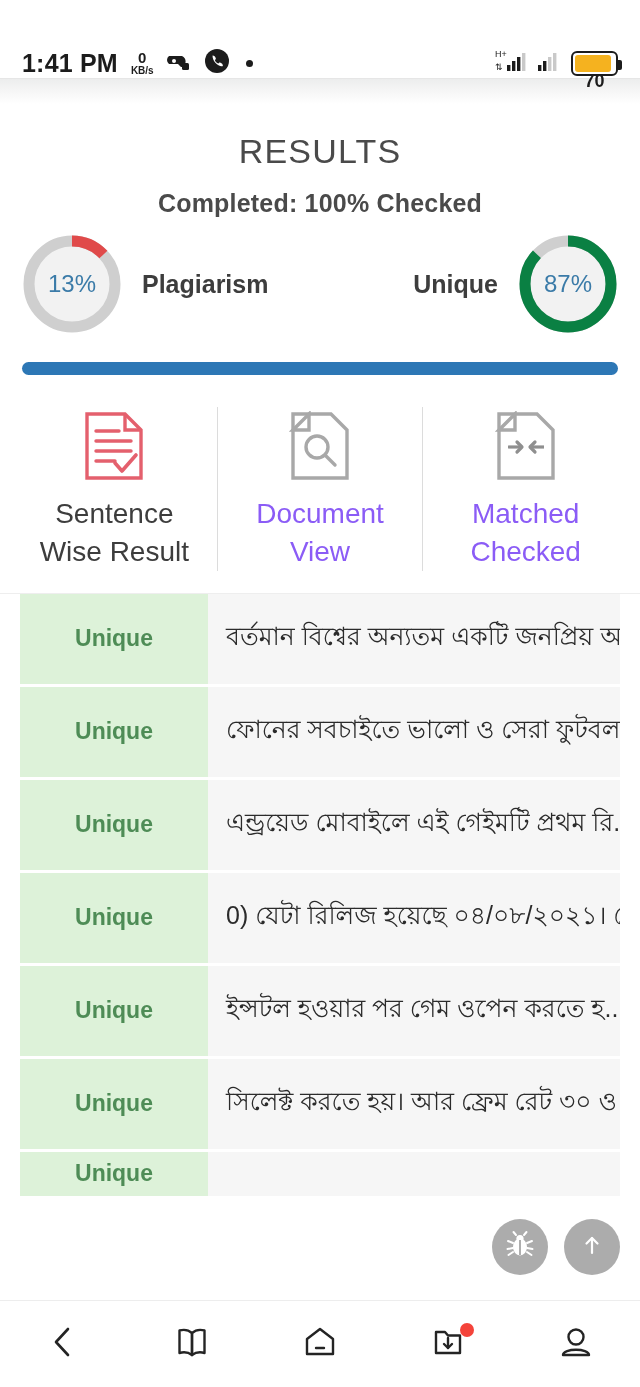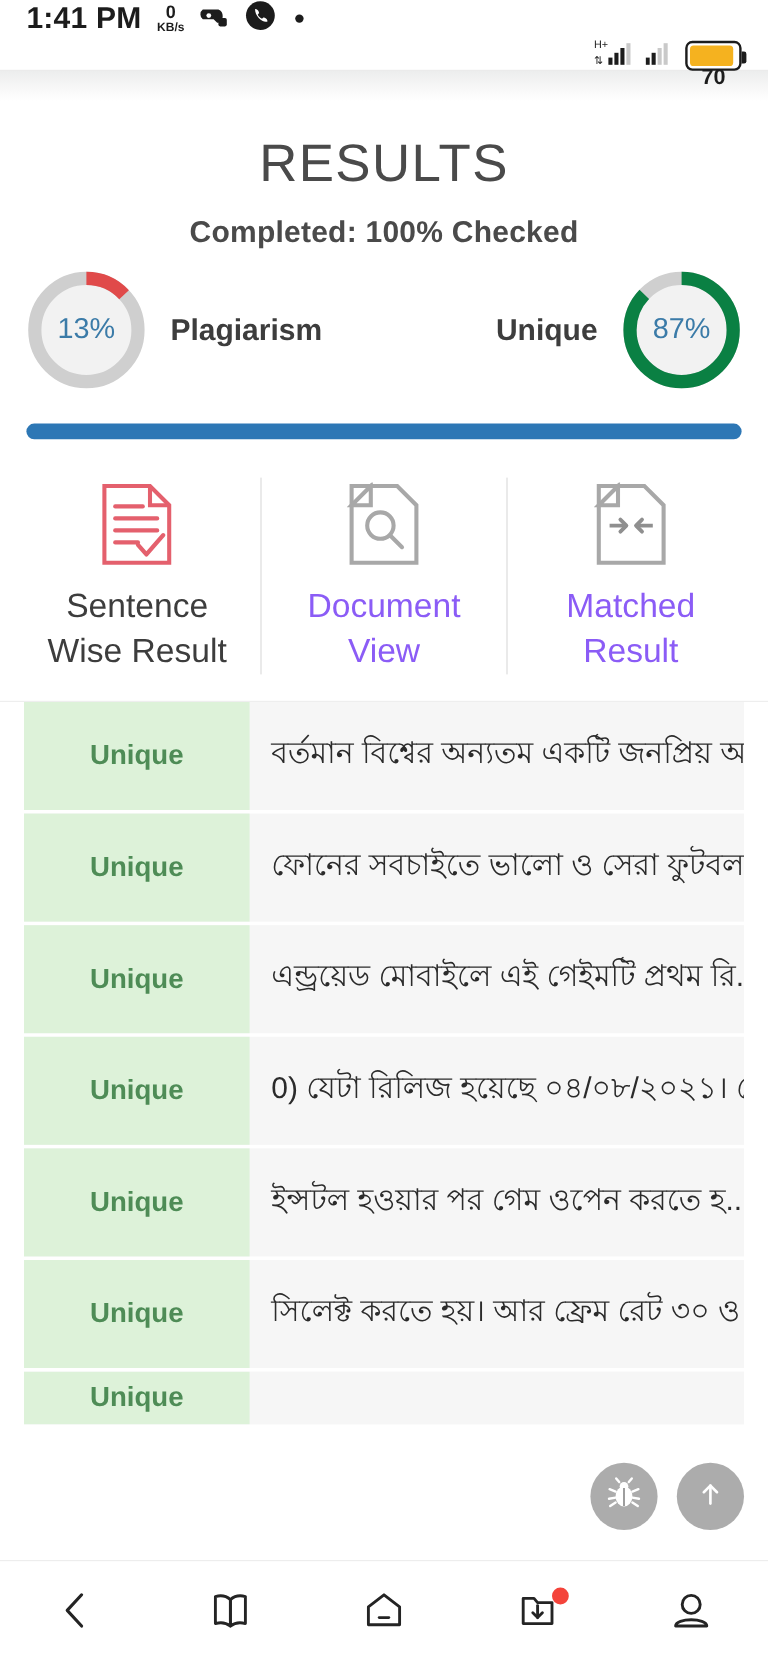--- a/index.html
+++ b/index.html
@@ -6,25 +6,25 @@
   html,body { width:640px; height:1387px; }
   body {
     font-family:"Liberation Sans", sans-serif;
     background:#ffffff;
     overflow:hidden;
     position:relative;
   }
 
   
   .statusbar{
-    height:58px; width:100%;
-    display:flex; align-items:flex-start;
+    height:78px; width:100%;
+    display:flex; align-items:flex-end;
     padding:0 22px;
     background:#ffffff;
-    position:relative; z-index:5;flex-direction:column;
+    position:relative; z-index:5;
   }
   .sb-left{ display:flex; align-items:center; gap:11px; }
   .sb-time{ font-size:25px; font-weight:700; color:#1c1c1c; letter-spacing:.2px;}
   .sb-net{ display:flex; flex-direction:column; align-items:center; line-height:1; margin-left:2px;}
   .sb-net .n1{ font-size:15px; font-weight:600; color:#1c1c1c; }
   .sb-net .n2{ font-size:10px; font-weight:700; color:#1c1c1c; margin-top:1px;}
   .sb-ico{ display:block; }
   .sb-dot{ width:7px; height:7px; border-radius:50%; background:#1c1c1c; margin-left:5px;}
   .sb-right{ margin-left:auto; display:flex; align-items:center; gap:9px; }
   .batt{
@@ -42,21 +42,21 @@
   .batt .lvl{ position:relative;font-size:18px;font-weight:700;color:#1c1c1c; z-index:2;margin-top:36px;}
 
   
   .band{ height:26px; width:100%;
          background:linear-gradient(to bottom,#eceded 0%, #f7f7f7 55%, #ffffff 100%);
          border-top:1px solid #e6e6e6; }
 
   
   .page{ background:#fff; }
   .results-title{
-    text-align:center; font-size:44px; font-weight:400; color:#4a4a4a;
+    text-align:center; font-size:34px; font-weight:400; color:#4a4a4a;
     letter-spacing:1.2px; padding-top:28px;
   }
 
   
   .ring-wrap{ display:flex; justify-content:center; margin-top:22px; }
   .ring{ position:relative; }
   .ring svg{ display:block; transform:rotate(-90deg); }
   .ring .label{
     position:absolute; inset:0; display:flex; align-items:center; justify-content:center;
     color:#3b7ba8; font-weight:400;
@@ -255,21 +255,21 @@
         <svg width="62" height="70" viewBox="0 0 62 70">
           <path d="M4 3 h38 l16 16 v48 h-54 z" fill="none" stroke="#a8a8a8" stroke-width="3.4"></path>
           <path d="M20 3 L4 19 h16 z" fill="none" stroke="#a8a8a8" stroke-width="3.4"></path>
           <line x1="13" y1="36" x2="26" y2="36" stroke="#8f8f8f" stroke-width="3.2"></line>
           <path d="M22 31 l5 5 l-5 5" fill="none" stroke="#8f8f8f" stroke-width="3.2" stroke-linecap="round" stroke-linejoin="round"></path>
           <line x1="49" y1="36" x2="36" y2="36" stroke="#8f8f8f" stroke-width="3.2"></line>
           <path d="M40 31 l-5 5 l5 5" fill="none" stroke="#8f8f8f" stroke-width="3.2" stroke-linecap="round" stroke-linejoin="round"></path>
         </svg>
       </span>
       <span class="tab-label link">
-        <span>Matched</span><br><span>Result</span>
+        <span>Matched</span><br><span>Checked</span>
       </span>
     </div>
   </div>
 
   <div class="list">
     <div class="list-pad">
 
       <div class="row">
         <div class="badge">Unique</div>
         <div class="sentence">বর্তমান বিশ্বের অন্যতম একটি জনপ্রিয় অ...</div>

